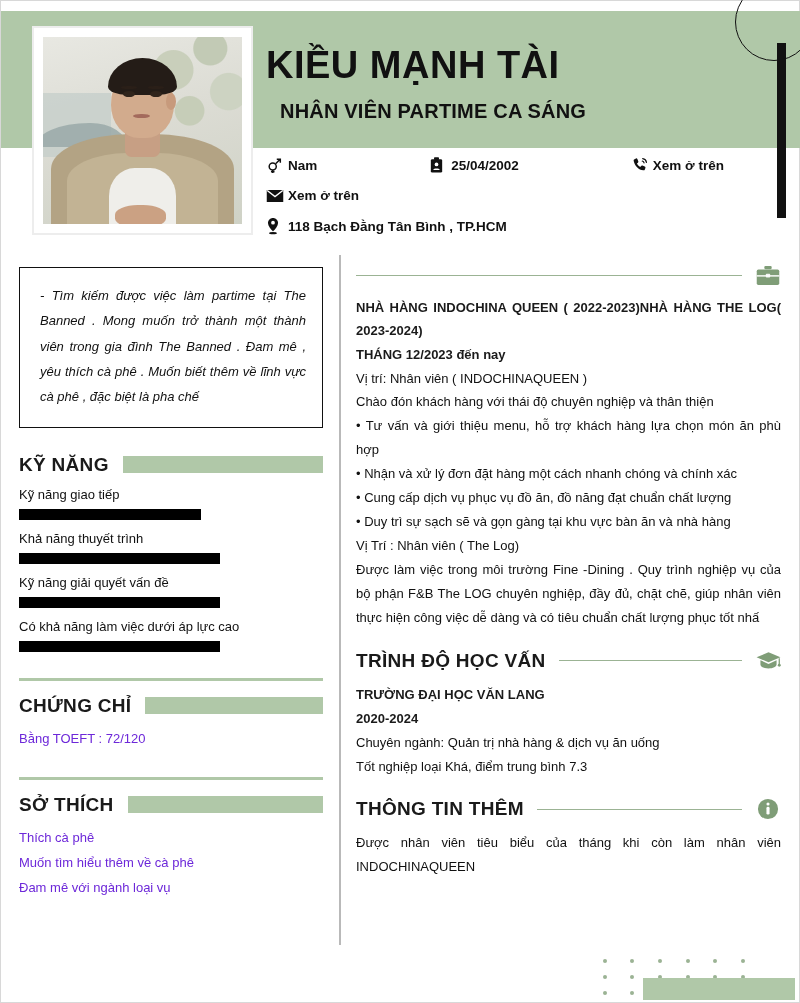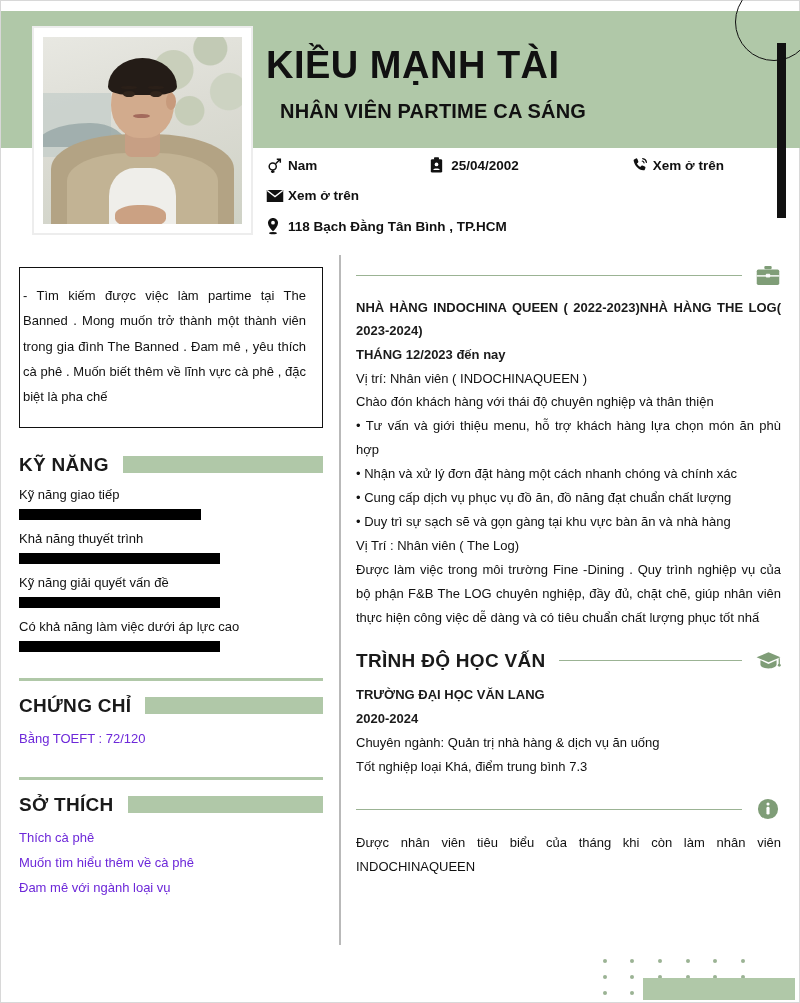--- a/index.html
+++ b/index.html
@@ -123,24 +123,25 @@
   .divider {
     position: absolute; left: 338px; top: 254px;
     width: 1.5px; height: 690px; background: #b9b9b9;
   }
   .left-col { position: absolute; left: 18px; top: 266px; width: 304px; }
   .right-col { position: absolute; left: 355px; top: 264px; width: 425px; }
 
   
   .summary-box {
     border: 1.5px solid #111;
-    padding: 15px 16px 17px 3px;
+    padding: 15px 16px 17px 20px;
     font-size: 13px; line-height: 1.95;
     text-align: justify;
     color: #111;
+    font-style: italic;
   }
 
   
   .lsec { margin-top: 26px; }
   .lsec-rule { height: 3px; background: #b0c8a8; margin-bottom: 14px; }
   .lsec-head { display: flex; align-items: center; gap: 14px; margin-bottom: 10px; }
   .lsec-title { font-size: 19px; font-weight: 700; letter-spacing: .3px; white-space: nowrap; }
   .lsec-accent { flex: 1; height: 17px; background: #b0c8a8; }
 
   .skill { margin-top: 11px; }
@@ -392,20 +393,21 @@
       <div class="r-strong2">TRƯỜNG ĐẠI HỌC VĂN LANG</div>
       <div class="r-strong2">2020-2024</div>
       <div id="edu-lines" class="r-text">
           <div>Chuyên ngành: Quản trị nhà hàng &amp; dịch vụ ăn uống</div>
           <div>Tốt nghiệp loại Khá, điểm trung bình 7.3</div>
         </div>
     </div>
 
     <div class="rsec mt20">
       <div class="rsec-head">
+        <div class="rsec-title">THÔNG TIN THÊM</div>
         <div class="rsec-rule"></div>
         <div class="rsec-icon">
           <svg width="22" height="22" viewBox="0 0 24 24" fill="#7f9d77">
             <circle cx="12" cy="12" r="11"></circle>
             <circle cx="12" cy="6.6" r="1.7" fill="#fff"></circle>
             <rect x="10.3" y="9.6" width="3.4" height="8.4" rx="1.5" fill="#fff"></rect>
           </svg>
         </div>
       </div>
       <div class="r-just">Được nhân viên tiêu biểu của tháng khi còn làm nhân viên INDOCHINAQUEEN</div>

